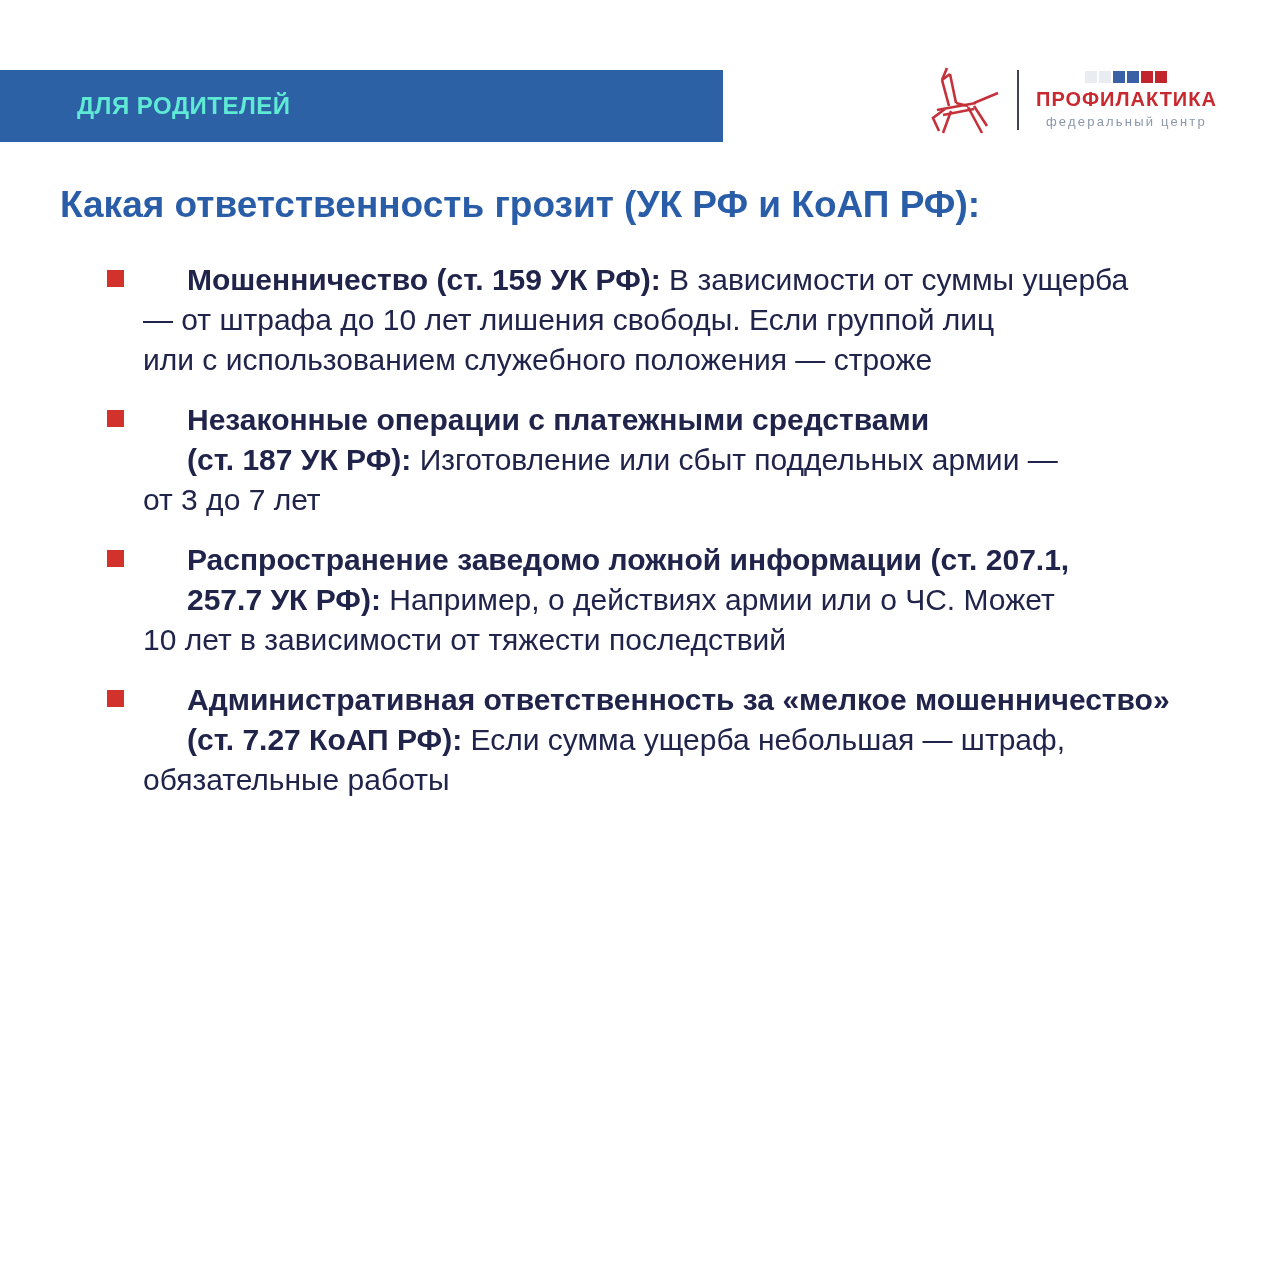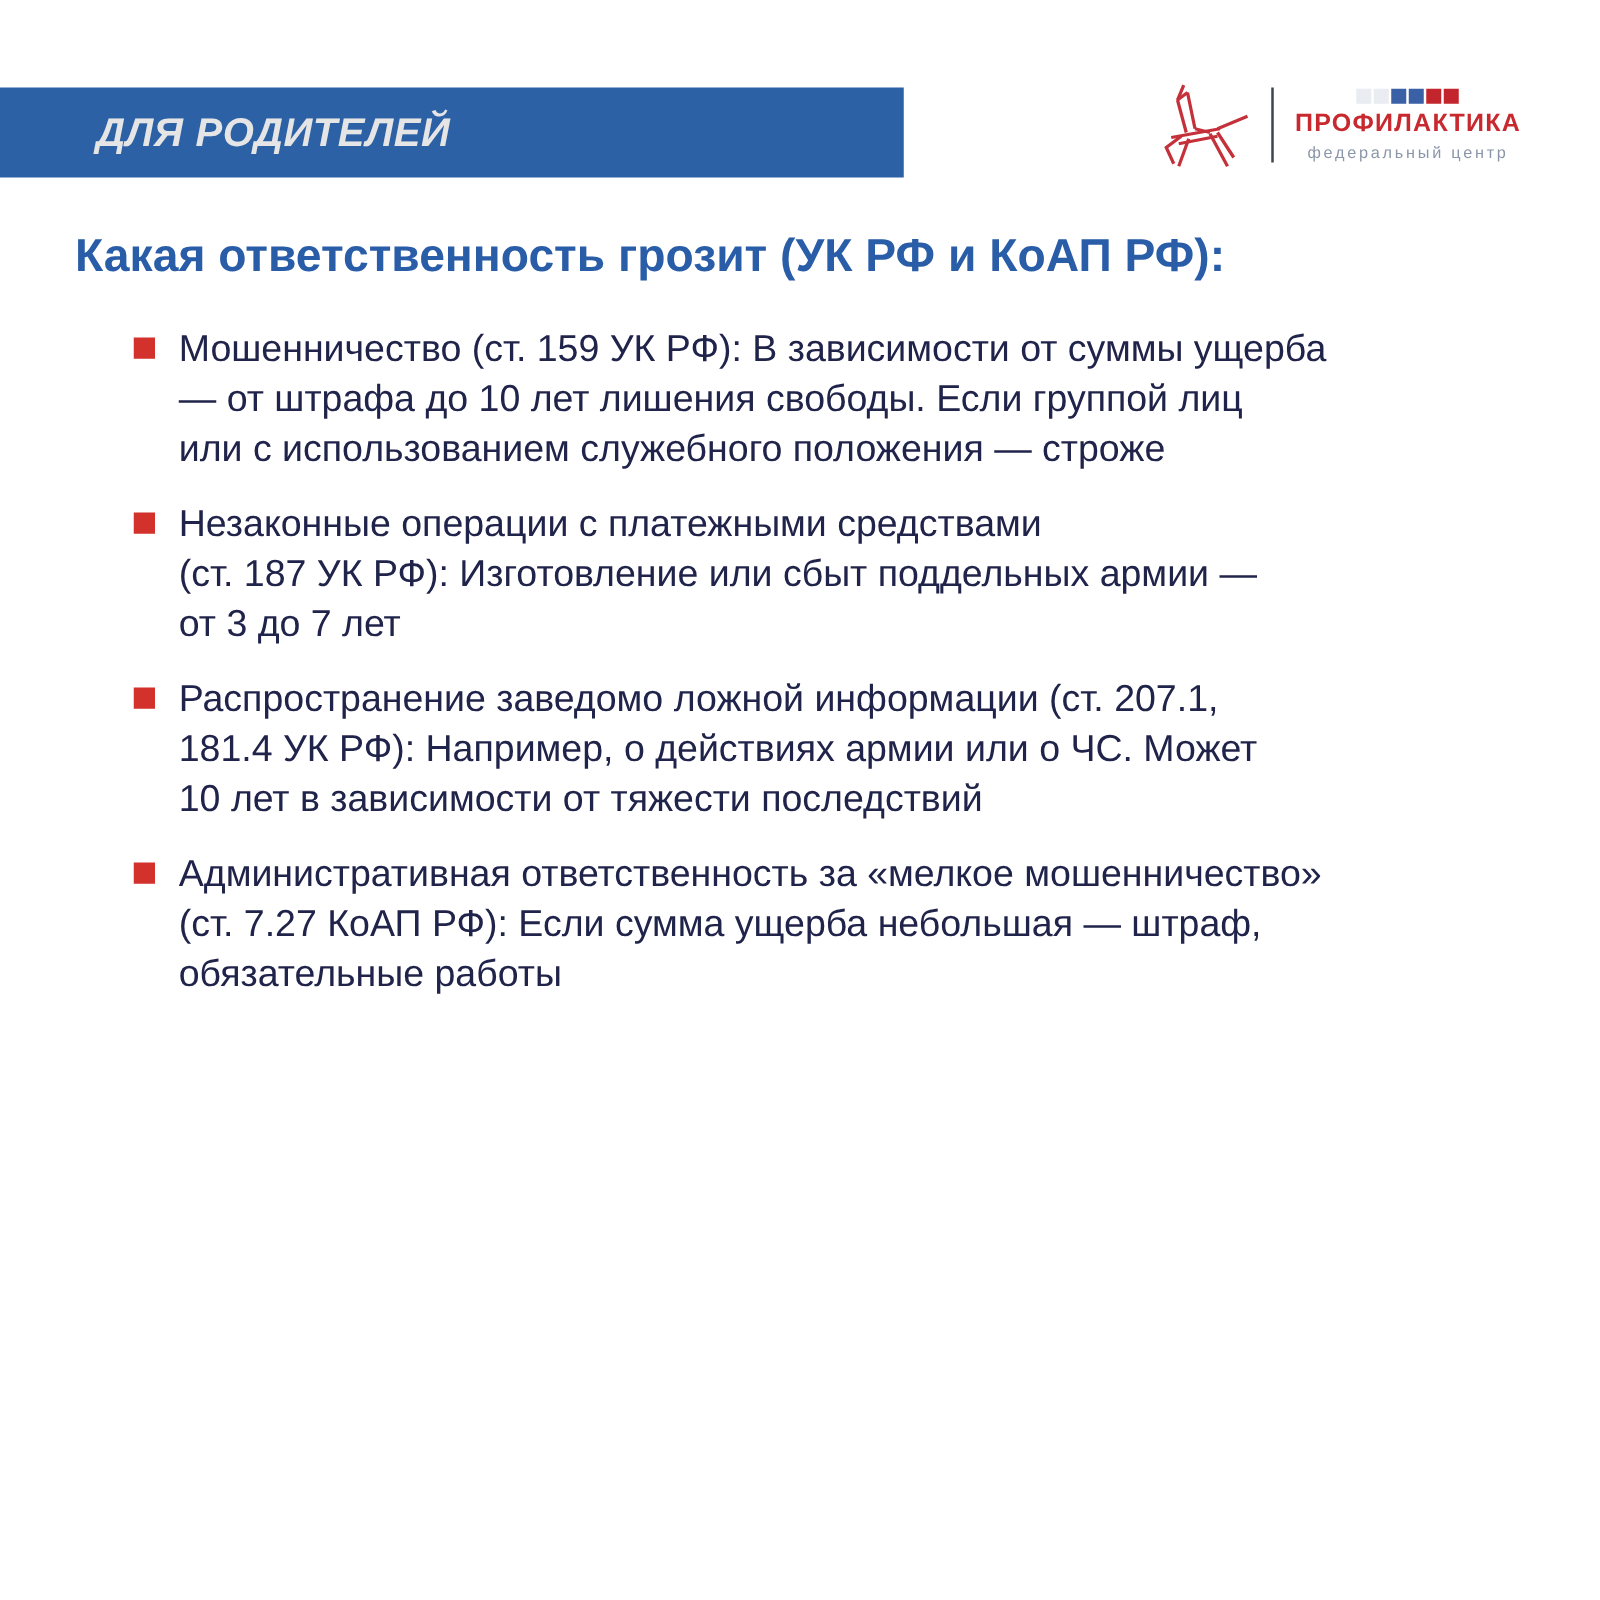--- a/index.html
+++ b/index.html
@@ -12,22 +12,22 @@
   }
   
   .banner{
     position:absolute;left:0;top:70px;
     width:723px;height:72px;
     background:#2d61a6;
     display:flex;align-items:center;
     box-sizing:border-box;padding-left:77px;
   }
   .banner-label{
-    color:#e5e5e5;font-size:32px;font-weight:700;
-    letter-spacing:0.5px;white-space:nowrap;font-style:italic;
+    color:#5eead4;font-size:24px;font-weight:700;
+    letter-spacing:0.5px;white-space:nowrap;
   }
   
   .logo{
     position:absolute;top:62px;left:924px;
     display:flex;align-items:center;gap:17px;height:76px;
   }
   .horse-icon{flex:none;}
   .logo-divider{
     flex:none;width:2px;height:60px;background:#40454d;
   }
@@ -56,21 +56,21 @@
   .item{
     display:flex;align-items:flex-start;gap:19px;margin-bottom:20px;
   }
   .marker{
     flex:none;width:17px;height:17px;background:#d3312c;margin-top:10px;
   }
   .item-text{
     color:#20234a;font-size:30px;line-height:40px;
   }
   .item-text .line{white-space:nowrap;}
-  .item-text b{font-weight:400;}
+  .item-text b{font-weight:700;margin-left:44px;}
 </style>
 </head>
 <body>
 
 <div class="page">
 
   <div class="banner">
     <span class="banner-label">ДЛЯ РОДИТЕЛЕЙ</span>
   </div>
 
@@ -122,21 +122,21 @@
         <div class="item-text">
           <div class="line"><b>Незаконные операции с платежными средствами</b></div>
           <div class="line"><b>(ст. 187 УК РФ):</b><span> Изготовление или сбыт поддельных армии —</span></div>
           <div class="line"><span>от 3 до 7 лет</span></div>
         </div>
       </div>
       <div class="item">
         <span class="marker"></span>
         <div class="item-text">
           <div class="line"><b>Распространение заведомо ложной информации (ст. 207.1,</b></div>
-          <div class="line"><b>181.4 УК РФ):</b><span> Например, о действиях армии или о ЧС. Может</span></div>
+          <div class="line"><b>257.7 УК РФ):</b><span> Например, о действиях армии или о ЧС. Может</span></div>
           <div class="line"><span>10 лет в зависимости от тяжести последствий</span></div>
         </div>
       </div>
       <div class="item">
         <span class="marker"></span>
         <div class="item-text">
           <div class="line"><b>Административная ответственность за «мелкое мошенничество»</b></div>
           <div class="line"><b>(ст. 7.27 КоАП РФ):</b><span> Если сумма ущерба небольшая — штраф,</span></div>
           <div class="line"><span>обязательные работы</span></div>
         </div>

